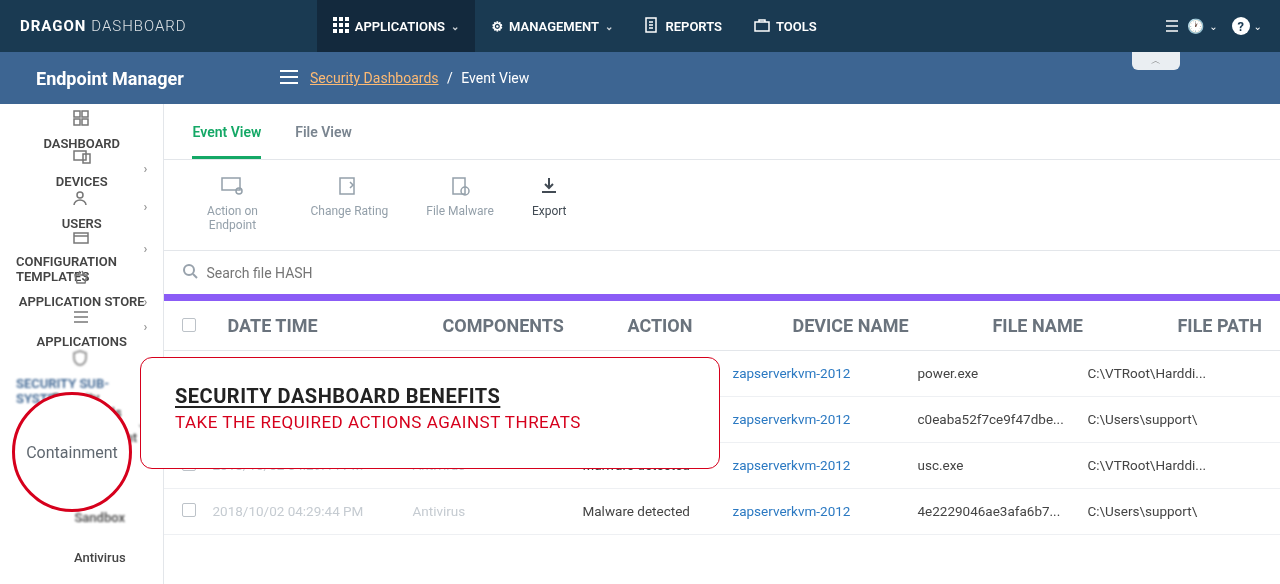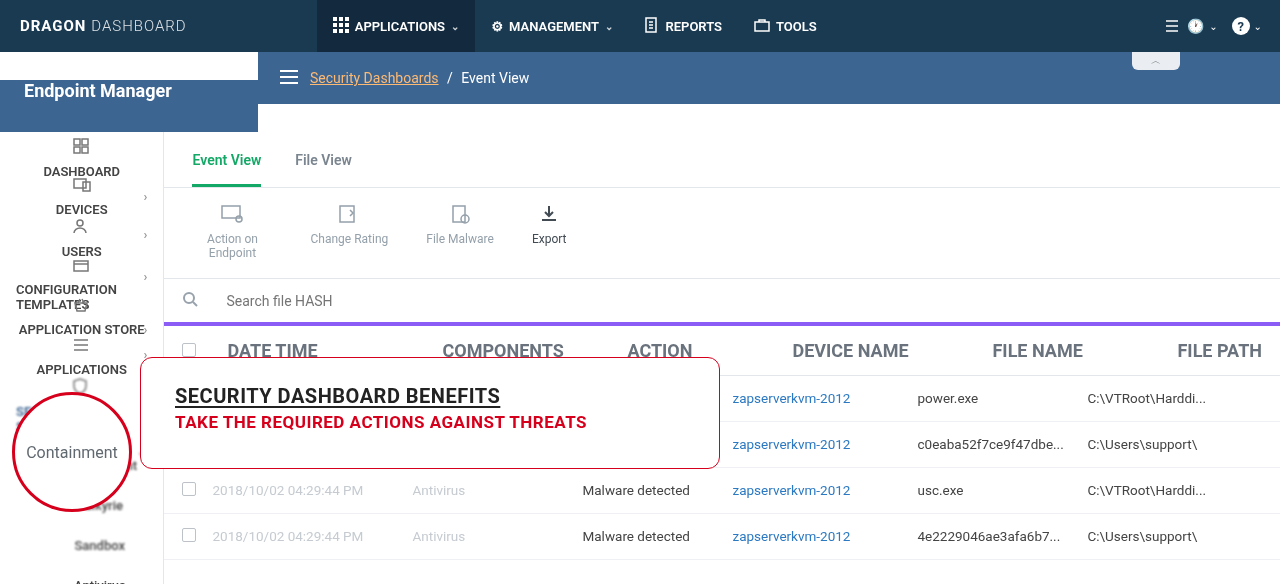--- a/index.html
+++ b/index.html
@@ -28,45 +28,45 @@
 .side-ico { width:18px; color:#777; display:inline-flex; }
 .side-item.security { color:#3d6592; }
 .content { flex:1; display:flex; flex-direction:column; background:#fff; }
 .tabs { display:flex; gap:0; border-bottom:1px solid #e3e6ea; padding:20px 28px 0 28px; }
 .tab { padding:0 0 16px 0; margin-right:34px; font-weight:600; color:#7a8590; cursor:pointer; font-size:14px; }
 .tab.active { color:#14a866; border-bottom:3px solid #14a866; }
 .toolbar { display:flex; gap:38px; padding:14px 28px 18px; border-bottom:1px solid #e3e6ea; }
 .toolbtn { display:flex; flex-direction:column; align-items:center; gap:6px; color:#94a0aa; font-size:12px; cursor:pointer; text-align:center; max-width:80px; }
 .toolbtn.enabled { color:#424b54; }
 .toolbtn .ticon { font-size:22px; height:24px; display:flex; align-items:center; }
-.searchbar { margin:0; padding:12px 18px; border-bottom:4px solid #8b5cf6; display:flex; align-items:center; gap:28px; color:#888; }
+.searchbar { margin:0; padding:12px 18px; border-bottom:7px solid #8b5cf6; display:flex; align-items:center; gap:8px; color:#888; }
 .searchbar input { border:none; outline:none; flex:1; font-size:14px; color:#555; }
 .table { width:100%; }
 .thead { display:flex; padding:14px 18px; border-bottom:1px solid #e3e6ea; color:#6a737d; font-weight:700; font-size:18px;gap:15px; }
 .trow { display:flex; padding:14px 18px; border-bottom:1px solid #eef0f3; color:#444; font-size:13.5px; }
 .col-check { width:30px; }
 .col-dt { width:200px; }
 .col-comp { width:170px; }
 .col-act { width:150px; }
 .col-dev { width:185px; }
 .col-file { width:170px; white-space:nowrap; overflow:hidden; text-overflow:ellipsis; }
 .col-path { flex:1; white-space:nowrap; overflow:hidden; text-overflow:ellipsis; }
 .link { color:#2b79c2; cursor:pointer; }
 .chk { width:14px; height:14px; border:1.5px solid #bcc2c8; border-radius:2px; display:inline-block; }
 
 .callout-lens { position:absolute; left:12px; top:392px; width:120px; height:120px; border:3px solid #d6001c; border-radius:50%; background:#fff; display:flex; align-items:center; justify-content:center; color:#606870; font-size:16px; z-index:10; filter:blur(.3px); }
 .callout-box { position:absolute; left:140px; top:357px; width:580px; background:#fff; border:1.5px solid #d6001c; border-radius:12px; padding:26px 30px 30px 34px; z-index:9; }
 .callout-box h3 { font-family:inherit; font-size:20px; font-weight:700; letter-spacing:.5px; color:#222; text-decoration:underline; text-underline-offset:3px; margin-bottom:4px; }
-.callout-box .red { color:#d6001c; font-size:17px; font-weight:700; letter-spacing:.5px; margin-bottom:6px; }
+.callout-box .red { color:#d6001c; font-size:17px; font-weight:400; letter-spacing:.5px; margin-bottom:6px; }
 .callout-box ul { list-style:none; padding-left:26px; }
 .callout-box li { font-size:16px; letter-spacing:.5px; color:#222; line-height:1.6; font-weight:500; }
 .faded { color:#c5cbd1; }
 .sidebar .blur { filter:blur(1.2px); }
 .app-header-row { display:flex; }
-.sb-left-block { width:258px; height:52px; background:#3d6592; display:flex; align-items:flex-start; padding-left:24px;margin-top:28px; }
+.sb-left-block { width:258px; height:52px; background:#3d6592; display:flex; align-items:center; padding-left:36px; }
 </style>
 </head>
 <body>
 
 <div class="topbar">
   <div class="brand">
     <span class="b1">DRAGON</span>
     <span class="b2">DASHBOARD</span>
   </div>
   <div class="topnav">

